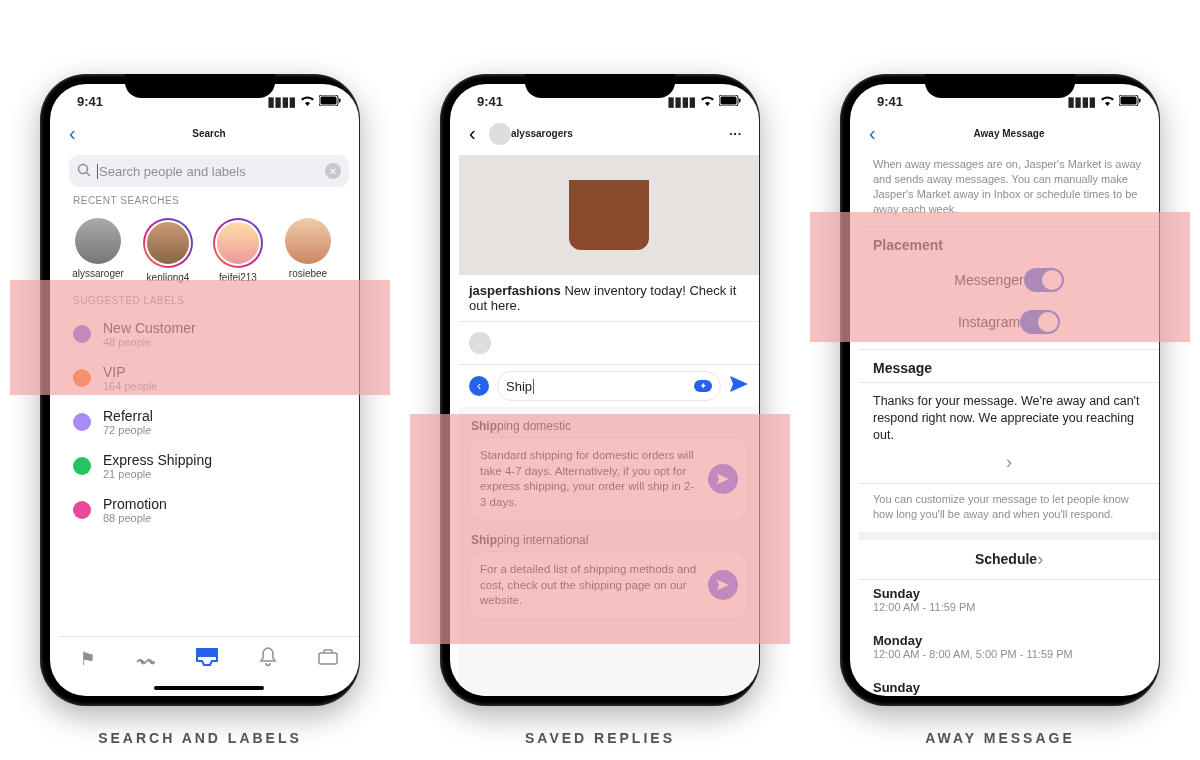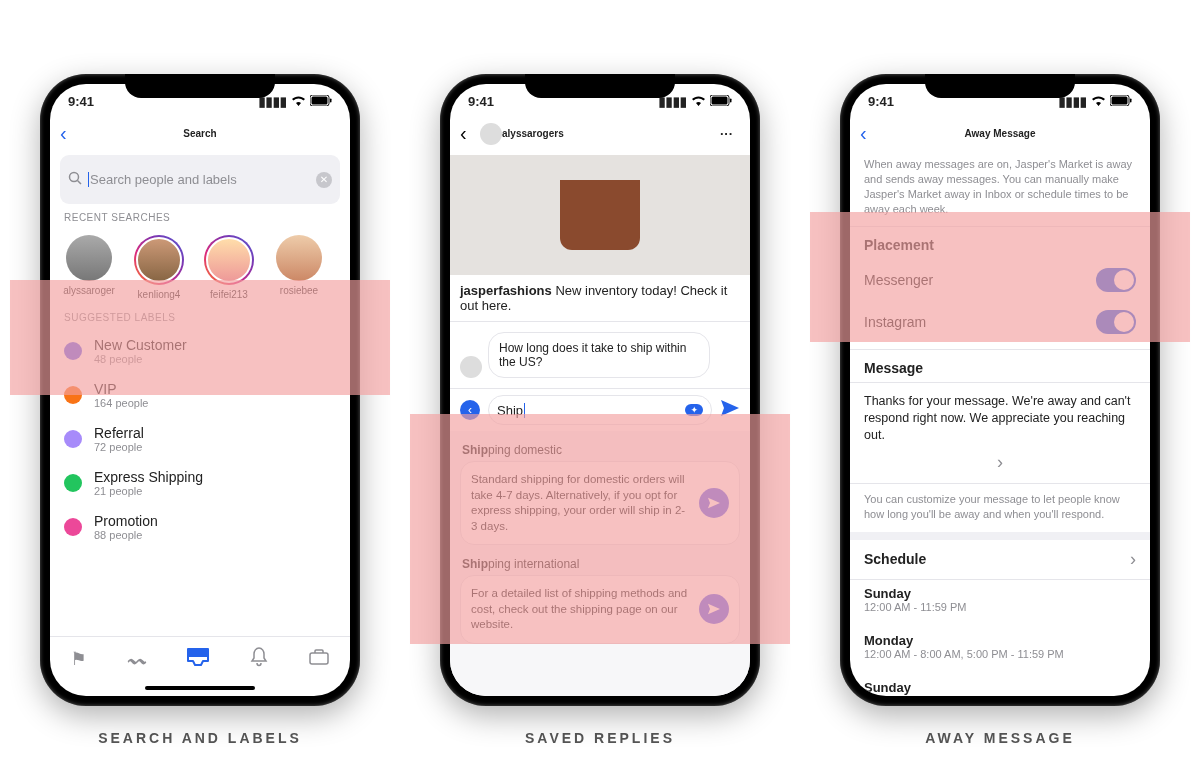--- a/index.html
+++ b/index.html
@@ -8,32 +8,32 @@
     --light:#f0f0f4;
     --pink:rgba(242,160,160,0.65);
     --border:#e5e5ea;
   }
   body{margin:0;background:#fff;font-family:-apple-system,Helvetica,Arial,sans-serif;font-size:13px;color:#222;}
   .stage{width:1200px;height:760px;position:relative;margin:0 auto;}
   .row{display:flex;justify-content:space-around;padding-top:74px;}
   .caption{text-align:center;letter-spacing:3px;font-size:14px;font-weight:700;color:#555;margin-top:24px;}
   
   .phone{width:300px;height:612px;background:#000;border-radius:46px;padding:10px;box-shadow:0 10px 30px rgba(0,0,0,0.3),inset 0 0 4px rgba(120,120,120,0.8);flex-shrink:0;position:relative;}
-  .screen{width:100%;height:100%;background:#fff;border-radius:36px;overflow:hidden;position:relative;display:flex;flex-direction:column;}
+  .screen{width:100%;height:100%;background:#fff;border-radius:36px;overflow:hidden;position:relative;display:flex;flex-direction:column;padding-left:9px;}
   .notch{position:absolute;top:0;left:50%;transform:translateX(-50%);width:150px;height:24px;background:#000;border-radius:0 0 16px 16px;z-index:10;}
   .statusbar{display:flex;justify-content:space-between;align-items:center;height:34px;padding:0 18px;font-weight:600;font-size:13px;}
   .statusbar .right{display:flex;gap:4px;align-items:center;}
   .navbar{display:flex;align-items:center;justify-content:space-between;padding:4px 10px 10px;}
   .navbar .title{font-weight:700;font-size:10px;flex:1;text-align:center;}
   .chev{font-size:20px;color:var(--accent);font-weight:300;width:20px;}
   .content{flex:1;overflow:hidden;position:relative;}
   .section-h{font-size:10px;color:var(--grey);letter-spacing:0.5px;padding:8px 14px 6px;}
   .hr{height:1px;background:var(--border);}
   
-  .searchbox{margin:0 10px;background:var(--light);border-radius:9px;height:49px;display:flex;align-items:center;padding:0 8px;color:var(--grey);gap:6px;justify-content:space-between;}
+  .searchbox{margin:0 10px;background:var(--light);border-radius:9px;height:32px;display:flex;align-items:center;padding:0 8px;color:var(--grey);gap:6px;justify-content:space-between;}
   .searchbox .left{display:flex;align-items:center;gap:6px;}
   .avatars{display:flex;gap:20px;padding:6px 14px 4px;}
   .ava{display:flex;flex-direction:column;align-items:center;gap:4px;width:50px;}
   .ava .pic{width:46px;height:46px;border-radius:50%;background:#ccc;background-size:cover;}
   .ava .nm{font-size:10px;color:#333;}
   .label-row{display:flex;align-items:center;gap:12px;padding:8px 14px;}
   .dot{width:18px;height:18px;border-radius:50%;}
   .label-row .txt .t1{font-weight:400;font-size:14px;}
   .label-row .txt .t2{font-size:11px;color:var(--grey);}
   .tabbar{height:44px;border-top:1px solid var(--border);display:flex;justify-content:space-around;align-items:center;}
@@ -56,21 +56,21 @@
   .composer .send{color:var(--accent);font-size:18px;}
   .suggestions{background:#f7f7f9;flex:1;padding:8px 10px;}
   .sug-title{font-size:12px;padding:4px 2px;}
   .sug-title b{font-weight:700;}
   .sug-card{background:#fff;border:1px solid var(--border);border-radius:14px;padding:10px;display:flex;gap:8px;align-items:center;margin-bottom:8px;}
   .sug-card .body{font-size:11.5px;line-height:1.35;flex:1;}
   .sendbtn{width:30px;height:30px;border-radius:50%;background:#6366f1;color:#fff;display:flex;align-items:center;justify-content:center;flex-shrink:0;}
   
   .desc{font-size:11px;color:var(--grey);padding:2px 14px 10px;line-height:1.35;}
   .group-h{font-weight:700;font-size:14px;padding:10px 14px 6px;}
-  .setting-row{display:flex;justify-content:space-between;align-items:center;padding:9px 14px;font-size:14px;}
+  .setting-row{display:flex;justify-content:center;align-items:center;padding:9px 14px;font-size:14px;}
   .toggle{width:40px;height:24px;border-radius:12px;background:var(--accent);position:relative;}
   .toggle::after{content:"";position:absolute;width:20px;height:20px;background:#fff;border-radius:50%;top:2px;right:2px;}
   .msg-row{display:flex;gap:8px;padding:10px 14px;align-items:center;border-top:1px solid var(--border);border-bottom:1px solid var(--border);flex-direction:column;}
   .msg-row .m{font-size:12.5px;flex:1;line-height:1.35;}
   .arrow{color:var(--grey);font-size:18px;}
   .sched{padding:6px 14px;}
   .sched .d{font-size:13px;font-weight:600;}
   .sched .t{font-size:11px;color:var(--grey);padding-bottom:8px;}
   
   .overlay{position:absolute;background:var(--pink);pointer-events:none;z-index:20;}
@@ -240,21 +240,20 @@
           </span>
           <span style="width:20px;font-weight:700;">···</span>
         </div>
         <div class="content" style="display:flex;flex-direction:column;">
           <div class="photo-post">
             <div class="bag"></div>
           </div>
           <div class="caption-post"><b>jasperfashions</b><span> New inventory today! Check it out here.</span></div>
           <div class="bubble-in">
             <span class="avatar"></span>
-            <span class="bub">How long does it take to ship within the US?</span>
           </div>
           <div class="composer">
             <span class="back">‹</span>
             <span class="field">
               <span><span>Ship</span><span style="border-right:1.5px solid var(--accent);margin-left:1px"> </span></span>
               <span class="badge">✦</span>
             </span>
             <span class="send">
              <svg width="20" height="18" viewBox="0 0 20 18">
                     <path d="M1 1L19 9L1 17L4 9Z" fill="#2563eb"></path>

